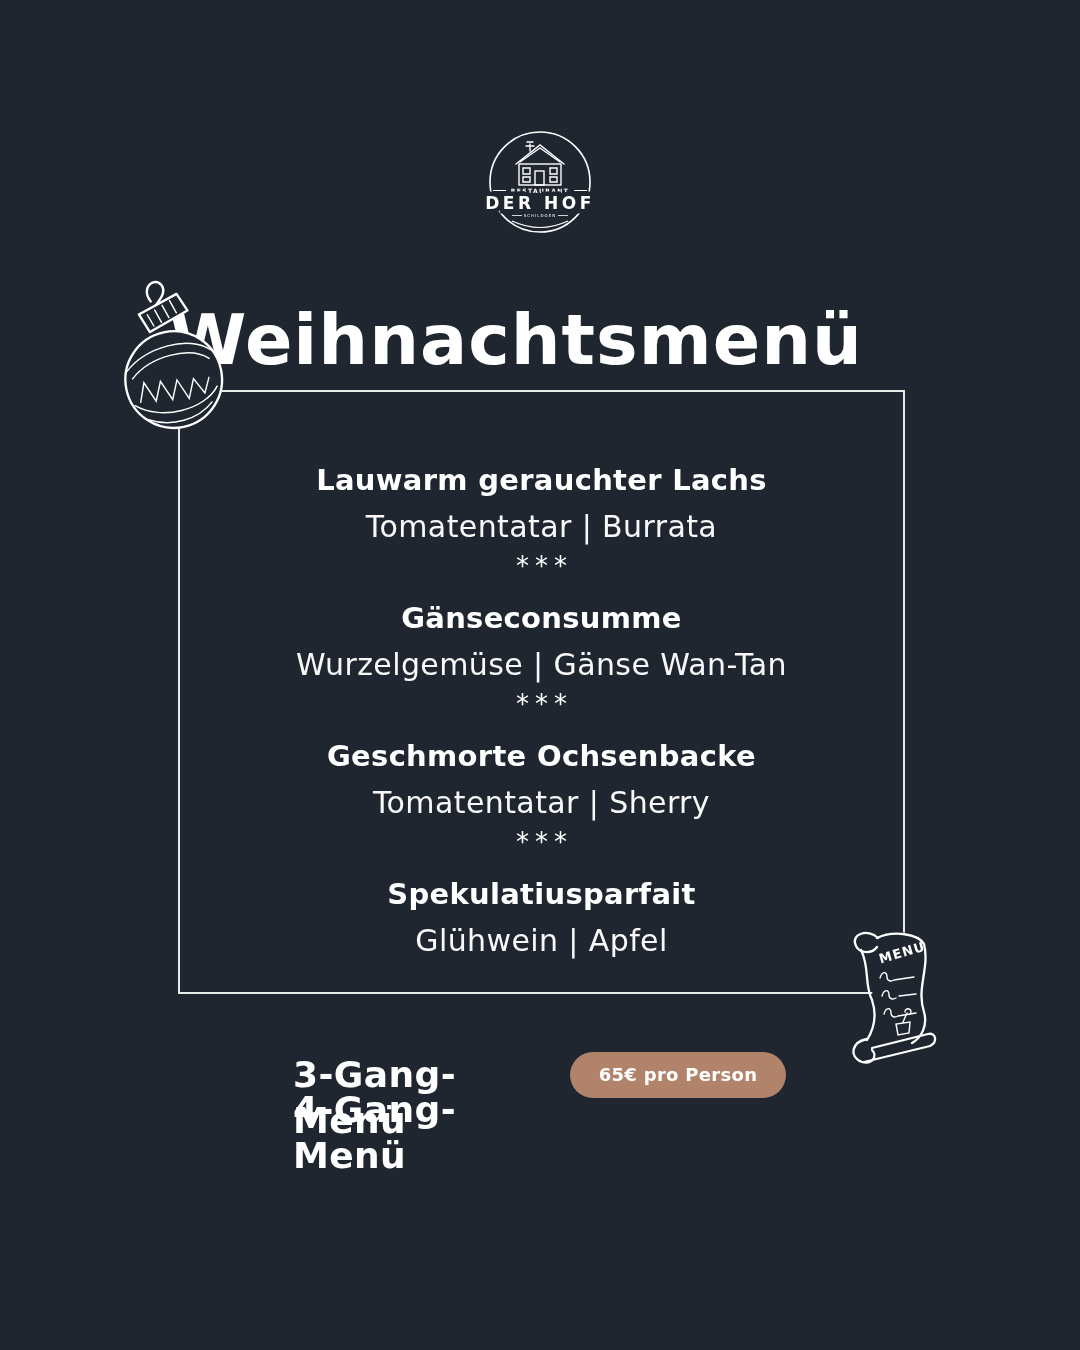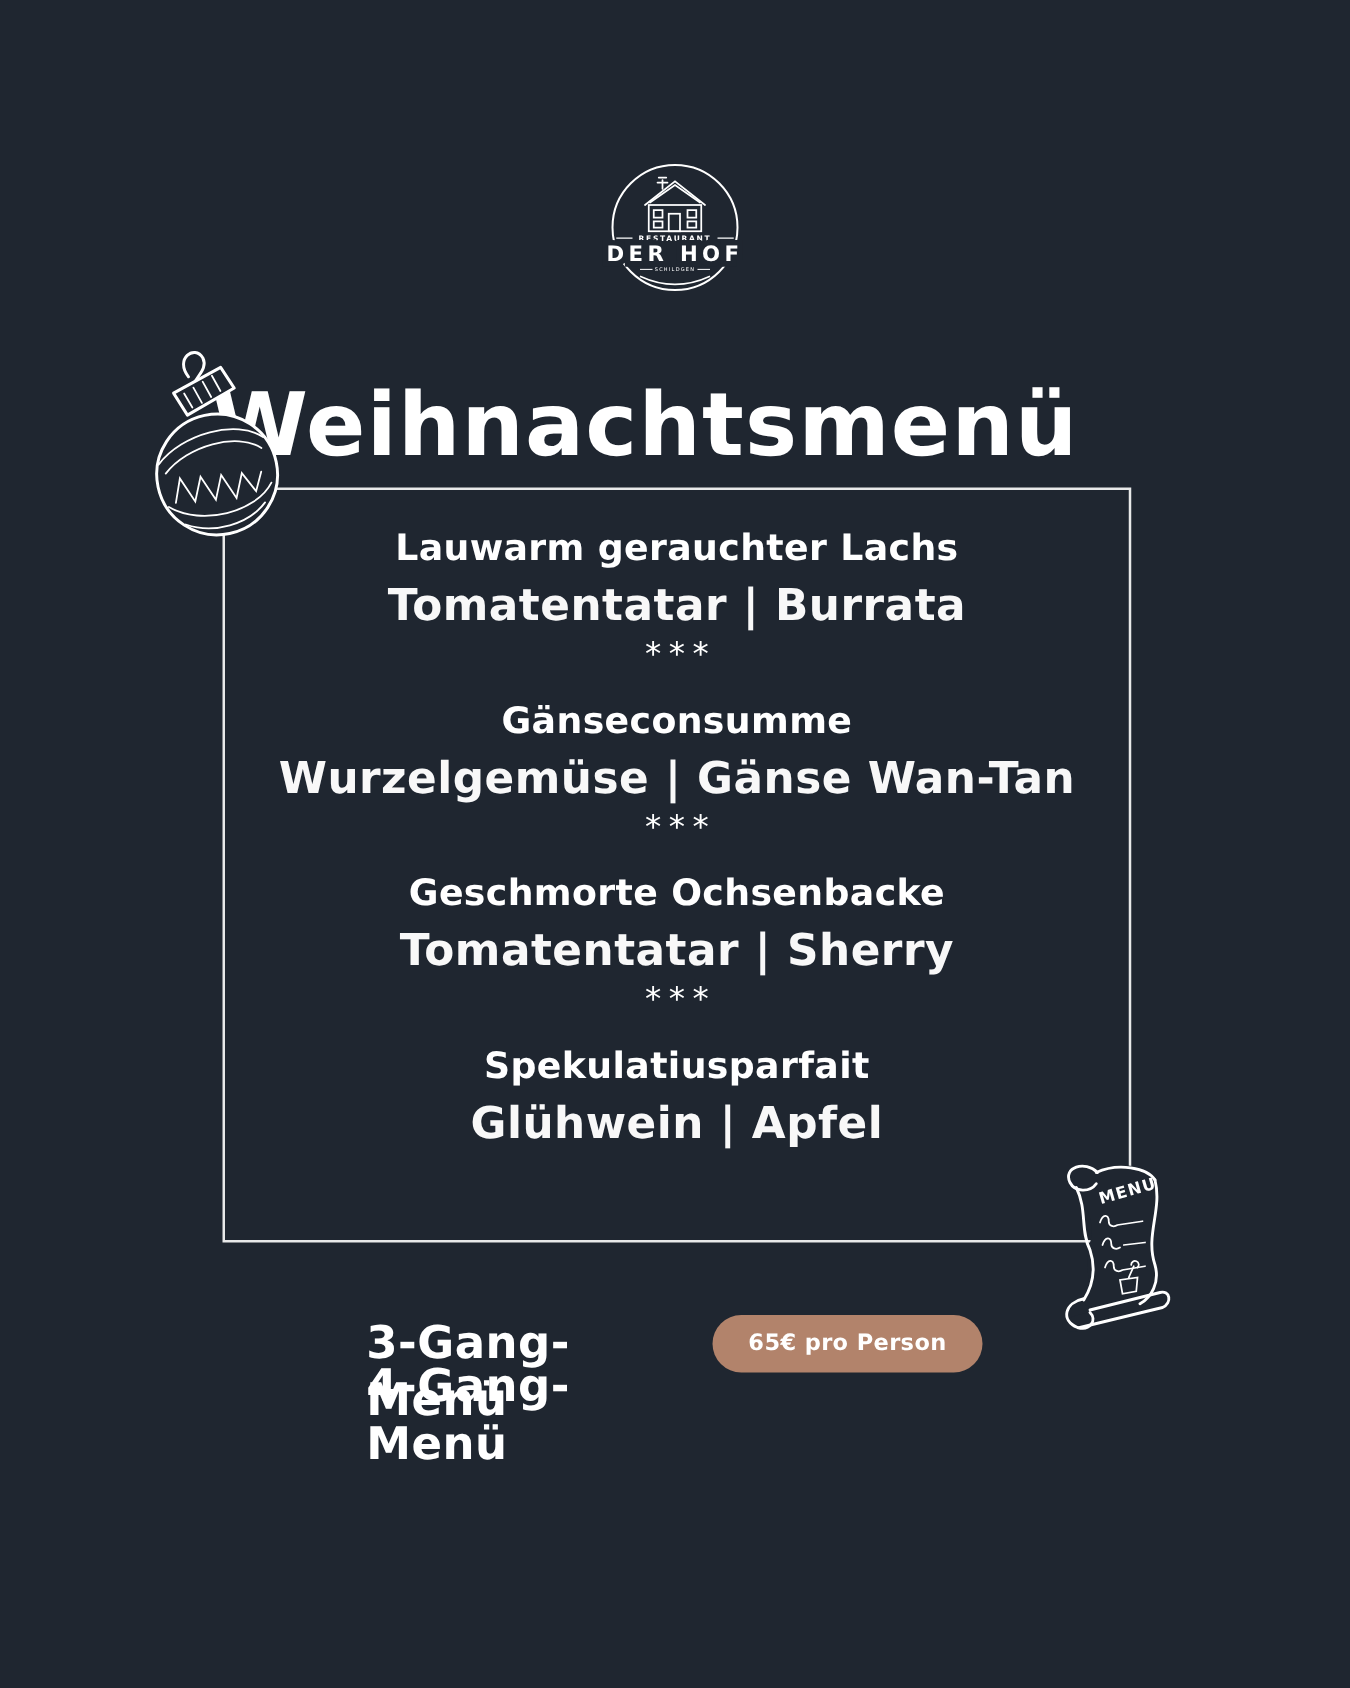--- a/index.html
+++ b/index.html
@@ -20,26 +20,26 @@
   .title{
     position:absolute;top:255px;left:0;width:1032px;
     text-align:center;font-size:70px;font-weight:700;letter-spacing:1px;
     line-height:1.1;z-index:2;
   }
   
   .menu-box{
     position:absolute;left:178px;top:390px;width:727px;height:604px;
     border:2px solid rgba(250,250,250,.92);
     display:flex;flex-direction:column;align-items:center;
-    padding-top:26px;z-index:1;
+    padding-top:68px;z-index:1;
   }
   .course{margin-top:19px;text-align:center;}
   .course:first-child{margin-top:0;}
   .course-name{font-size:29px;font-weight:700;line-height:40px;letter-spacing:.3px;}
-  .course-pairing{font-size:35px;font-weight:700;line-height:42px;margin-top:6px;opacity:.97;letter-spacing:.4px;}
+  .course-pairing{font-size:30px;font-weight:400;line-height:42px;margin-top:6px;opacity:.97;letter-spacing:.4px;}
   .stars{margin-top:5px;font-size:26px;line-height:26px;letter-spacing:6px;text-indent:6px;font-weight:400;}
   
   .price-row{position:absolute;left:0;width:1080px;height:46px;z-index:2;}
   .price-row.row-0{top:1052px;}
   .price-row.row-1{top:1087px;}
   .price-label{
     position:absolute;left:293px;width:250px;
     font-size:36px;font-weight:700;line-height:46px;letter-spacing:.4px;
   }
   .price-badge{

